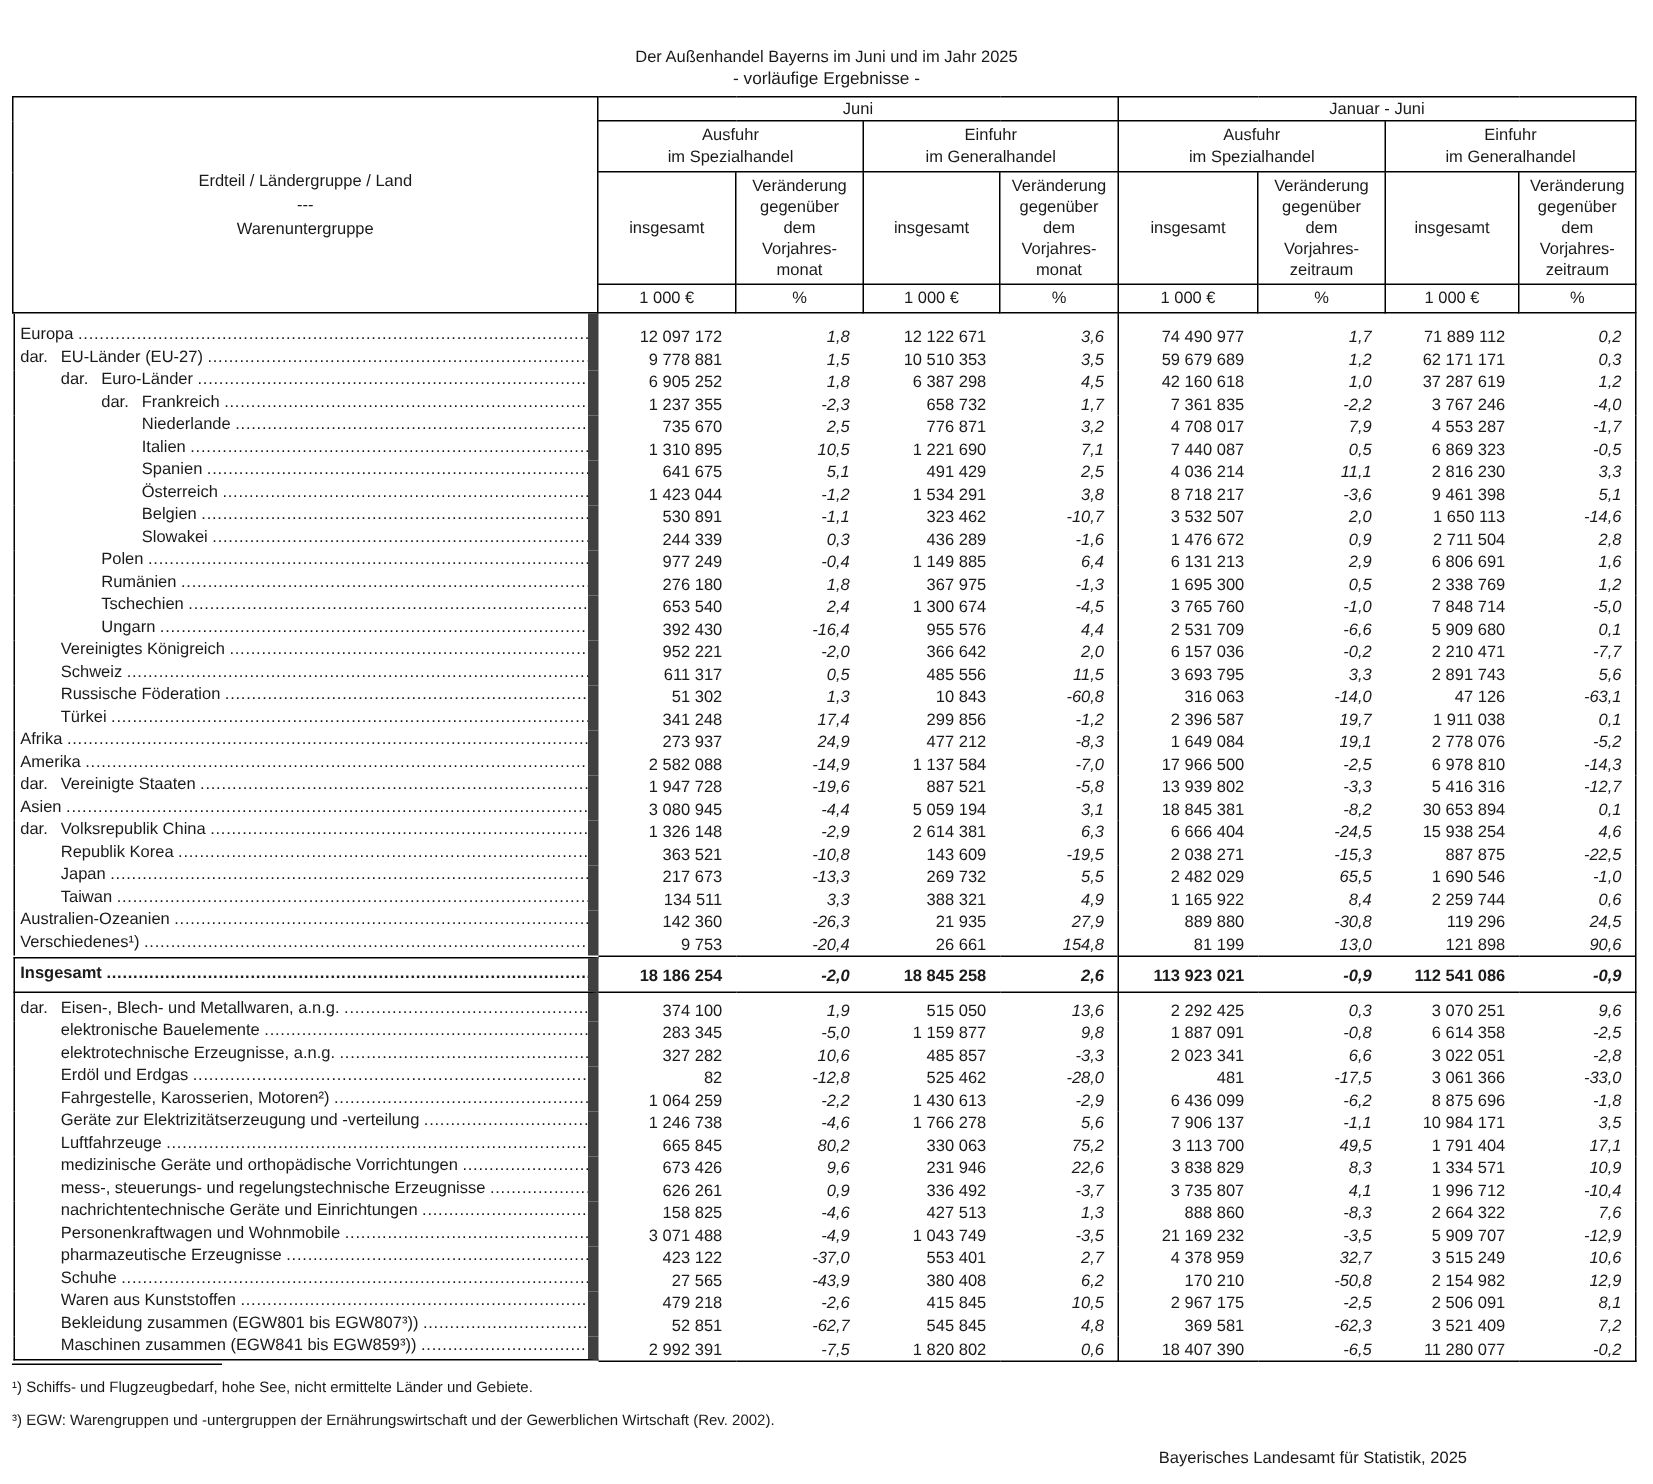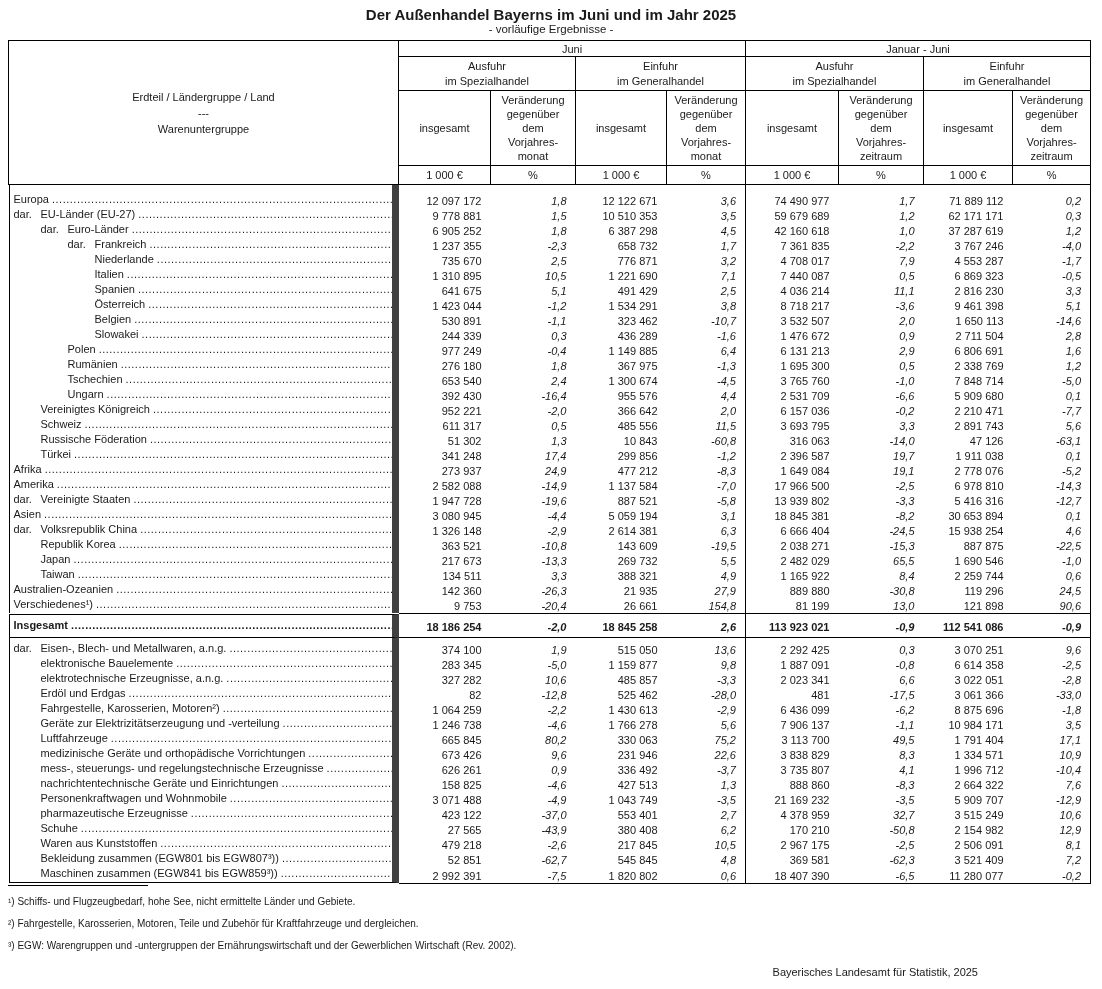--- a/index.html
+++ b/index.html
@@ -7,21 +7,21 @@
     padding: 0;
     background: #ffffff;
     width: 1102px;
     height: 989px;
     font-family: "Liberation Sans", sans-serif;
     color: #1a1a1a;
   }
   .report { position: relative; width: 1102px; height: 989px; overflow: hidden; }
 
   .title-block { text-align: center; padding-top: 7px; }
-  .title { font-size: 15px; font-weight: bold; line-height: 15px; }
+  .title { font-size: 11px; font-weight: normal; line-height: 15px; margin-top: 24px; }
   .subtitle { font-size: 11.5px; line-height: 14px; }
 
   table.trade {
     border-collapse: collapse;
     table-layout: fixed;
     margin-left: 8px;
     margin-top: 4px;
     width: 1082px;
     font-size: 11px;
   }
@@ -820,21 +820,21 @@
           <td class="num c7 pct">12,9</td>
         </tr>
         <tr>
           <td class="label-cell">
             <span class="pad" style="width: 31px;"></span>
             <span class="lbl">Waren aus Kunststoffen</span>
             <span class="leader"></span>
           </td>
           <td class="num c0">479 218</td>
           <td class="num c1 pct">-2,6</td>
-          <td class="num c2">217 845</td>
+          <td class="num c2">415 845</td>
           <td class="num c3 pct">10,5</td>
           <td class="num c4">2 967 175</td>
           <td class="num c5 pct">-2,5</td>
           <td class="num c6">2 506 091</td>
           <td class="num c7 pct">8,1</td>
         </tr>
         <tr>
           <td class="label-cell">
             <span class="pad" style="width: 31px;"></span>
             <span class="lbl">Bekleidung zusammen (EGW801 bis EGW807³))</span>
@@ -863,19 +863,18 @@
           <td class="num c5 pct">-6,5</td>
           <td class="num c6">11 280 077</td>
           <td class="num c7 pct">-0,2</td>
         </tr>
       </tbody>
   </table>
 
   <div class="footnotes">
     <div class="fn-rule"></div>
     <div class="footnote">¹) Schiffs- und Flugzeugbedarf, hohe See, nicht ermittelte Länder und Gebiete.</div>
-    <div class="footnote">²) Fahrgestelle, Karosserien, Motoren, Teile und Zubehör für Kraftfahrzeuge und dergleichen.</div>
     <div class="footnote">³) EGW: Warengruppen und -untergruppen der Ernährungswirtschaft und der Gewerblichen Wirtschaft (Rev. 2002).</div>
   </div>
 
   <div class="footer-credit">Bayerisches Landesamt für Statistik, 2025</div>
 
 </div>
 
 </body></html>

